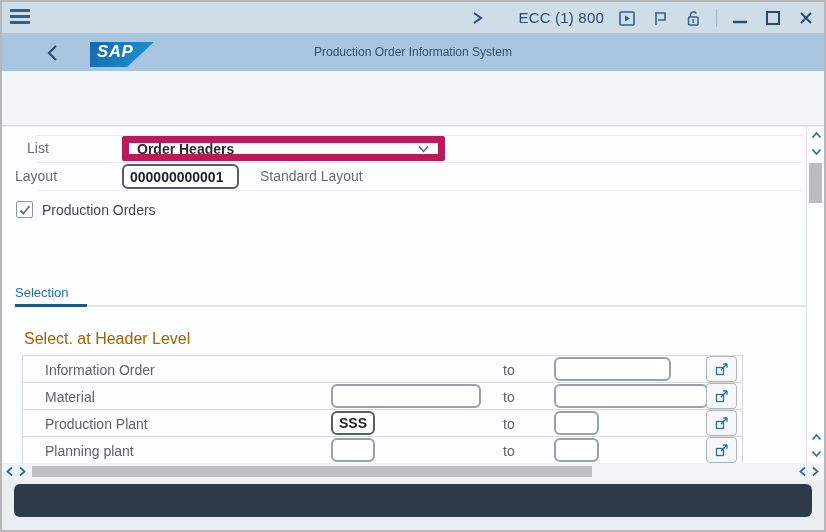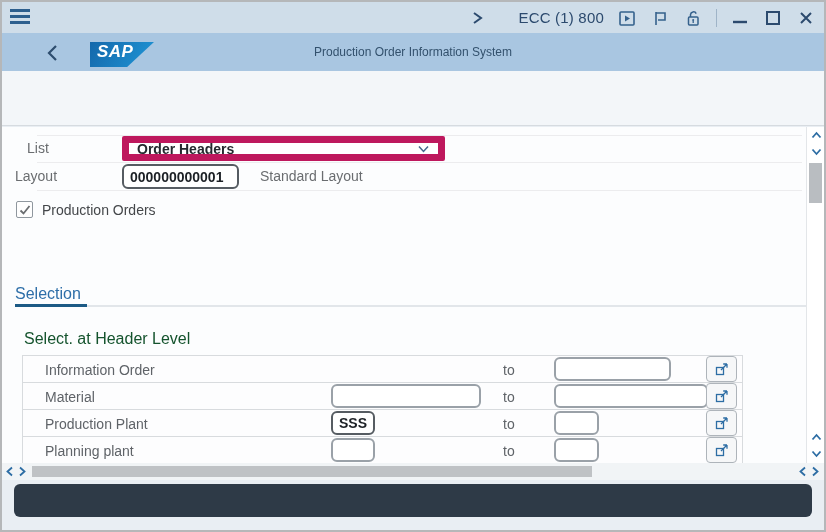--- a/index.html
+++ b/index.html
@@ -57,24 +57,24 @@
   .combo .val{ flex:1; color:#24292e; font-size:14px; font-weight:600; }
   .field{ position:absolute; background:#fff; border:2px solid #1d4ed8; border-radius:6px;
           font:600 14px "Liberation Sans",sans-serif; color:#1c2025; padding:0 6px; height:25px; }
   .filled{ border-color:#565c62; }
   .cbrow{ position:absolute; left:14px; display:flex; align-items:center; gap:9px; cursor:pointer;text-align:right; }
   .cbox{ width:17px; height:17px; border:1px solid #8f979e; border-radius:2px; background:#fefefe;
          display:flex; align-items:center; justify-content:center; }
   .cbox svg{ visibility:hidden; }
   .cbox.checked svg{ visibility:visible; }
   .cblabel{ color:#44474a; font-size:14px; }
-  .tab{ position:absolute; left:13px; top:158px; color:#2d6ea8; font-size:16px; cursor:pointer; }
+  .tab{ position:absolute; left:13px; top:158px; color:#2d6ea8; font-size:13px; cursor:pointer; }
   .tab-underline{ position:absolute; left:13px; top:177px; width:72px; height:3px; background:#1c5a85; }
   .tab-hairline{ position:absolute; left:85px; top:178px; width:723px; height:2px; background:#e2e6ea; }
-  .sectitle{ position:absolute; left:22px; top:203px; color:#14532d; font-size:16px; }
+  .sectitle{ position:absolute; left:22px; top:203px; color:#a16207; font-size:16px; }
   .groupbox{ position:absolute; left:20px; top:228px; width:721px; height:110px;
              border:1px solid #d8dbde; border-bottom:none; background:#fdfdfe; }
   .g-row{ position:relative; height:27px; border-bottom:1px solid #d8dbde; }
   .g-row .lbl{ left:22px; top:6px; color:#5f6368; }
   .g-row .field{ top:1px; height:24px; }
   .g-row .from{ left:308px; }
   .g-row .tolbl{ left:480px; top:6px; }
   .g-row .toin{ left:531px; border-color:#9aa1a8; }
   .r0 .from{ width:114px; } .r0 .toin{ width:117px; }
   .r1 .from{ width:150px; border-color:#9aa1a8; } .r1 .toin{ width:154px; }

